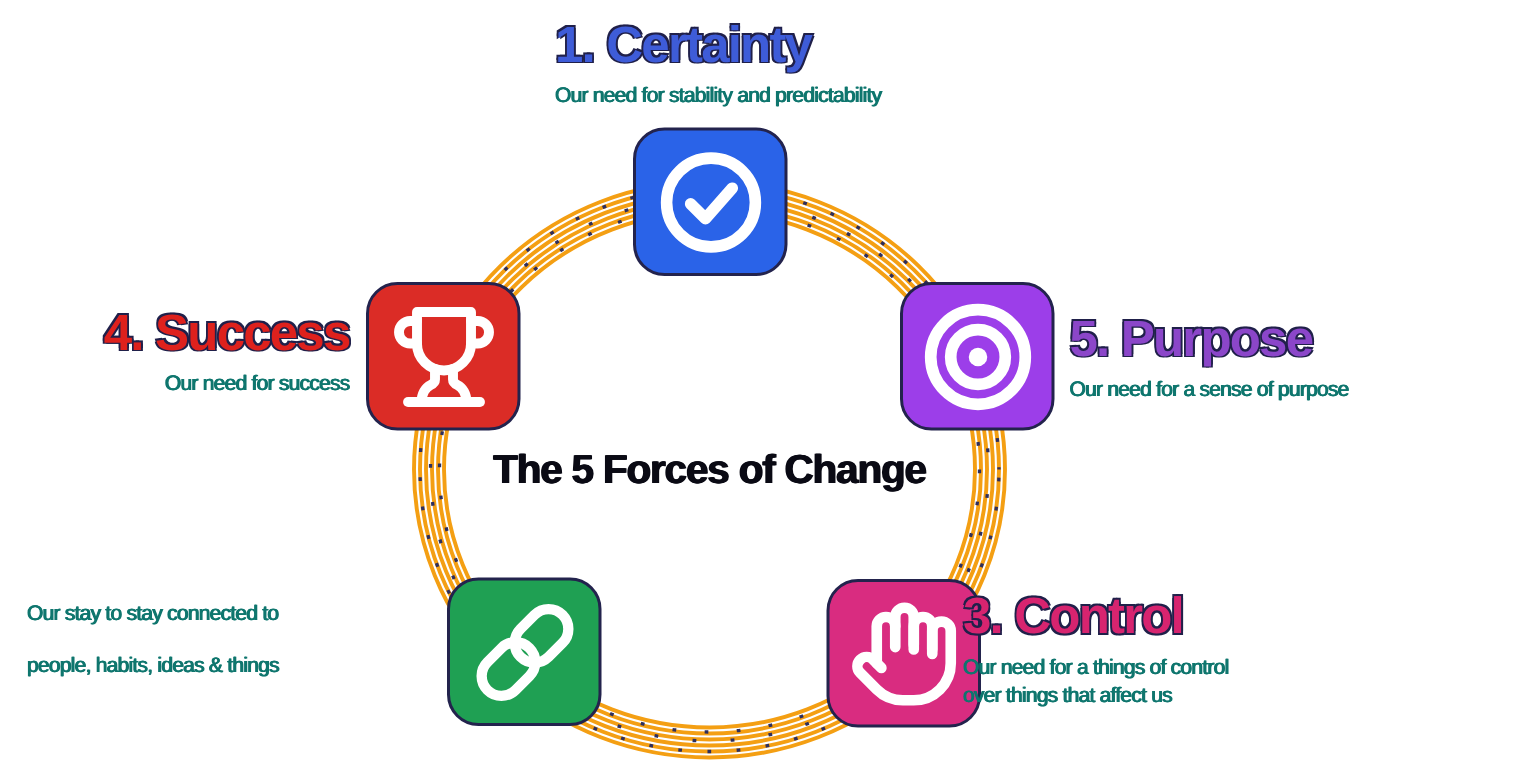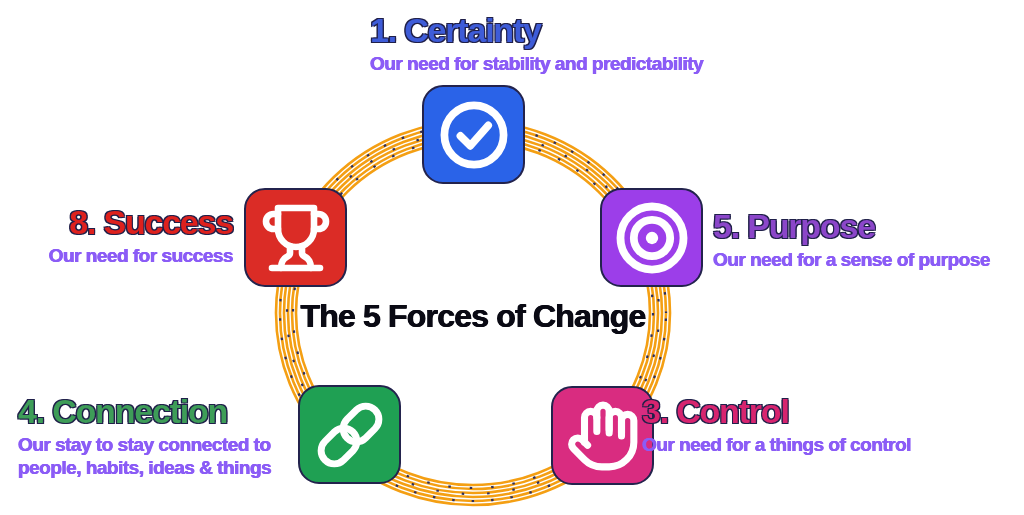--- a/index.html
+++ b/index.html
@@ -23,33 +23,33 @@
   .sq-control    { left:551px; top:386px; }
   
   .txt { position:absolute; z-index:3; white-space:nowrap; }
   .heading {
     font-size:34px; font-weight:700; letter-spacing:-1.2px; line-height:36px;
     color:var(--heading-color,#000);
     text-shadow:-1.2px -1.2px 0 #20204a, 1.2px -1.2px 0 #20204a,
                 -1.2px 1.2px 0 #20204a, 1.2px 1.2px 0 #20204a;
   }
   .sub {
-    font-size:19px; font-weight:700; letter-spacing:-0.5px; line-height:19px;
-    color:#8b5cf6; margin-top:6px;
+    font-size:14px; font-weight:400; letter-spacing:-0.5px; line-height:19px;
+    color:#0f766e; margin-top:6px;
     text-shadow:0.4px 0 currentColor, -0.4px 0 currentColor;
   }
   .t-certainty  { left:370px; top:12px; }
   .t-purpose    { left:713px; top:208px; }
   .t-success    { right:791px; top:204px; text-align:right; }
   .t-connection { left:18px;  top:393px; }
   .t-control    { left:642px; top:393px; }
   .center-title {
     position:absolute; left:473px; top:298px; transform:translateX(-50%);
     z-index:3; white-space:nowrap;
-    font-size:32px; font-weight:700; letter-spacing:-0.8px; color:#0a0a14;
+    font-size:27px; font-weight:700; letter-spacing:-0.8px; color:#0a0a14;
     text-shadow:0.5px 0 currentColor, -0.5px 0 currentColor;
   }
 </style>
 </head>
 <body>
 
 <div class="canvas">
 
   <svg class="ring-svg" width="1024" height="515" viewBox="0 0 1024 515">
     <g fill="none" stroke-width="2.6">
@@ -117,28 +117,28 @@
   </div>
 
   <div class="txt t-purpose" style="--accent: #9C3EE9; --heading-color: #8B46C9;">
     <div class="heading">5. Purpose</div>
     <div class="sub">Our need for a sense of purpose</div>
   </div>
 
   <div class="txt t-control" style="--accent: #D92C80; --heading-color: #D7246F;">
     <div class="heading">3. Control</div>
     <div class="sub">Our need for a things of control</div>
+    <div class="sub" style="margin-top:0;">over things that affect us</div>
   </div>
 
   <div class="txt t-connection" style="--accent: #1FA053; --heading-color: #3E9D58;">
-    <div class="heading">4. Connection</div>
     <div class="sub">Our stay to stay connected to</div>
-    <div class="sub" style="margin-top:4px;text-align:right;">people, habits, ideas &amp; things</div>
+    <div class="sub" style="margin-top:16px;text-align:right;">people, habits, ideas &amp; things</div>
   </div>
 
   <div class="txt t-success" style="--accent: #DB2C26; --heading-color: #DE211D;">
-    <div class="heading">8. Success</div>
+    <div class="heading">4. Success</div>
     <div class="sub">Our need for success</div>
   </div>
 
   <div class="center-title">The 5 Forces of Change</div>
 
 </div>
 
 </body></html>

